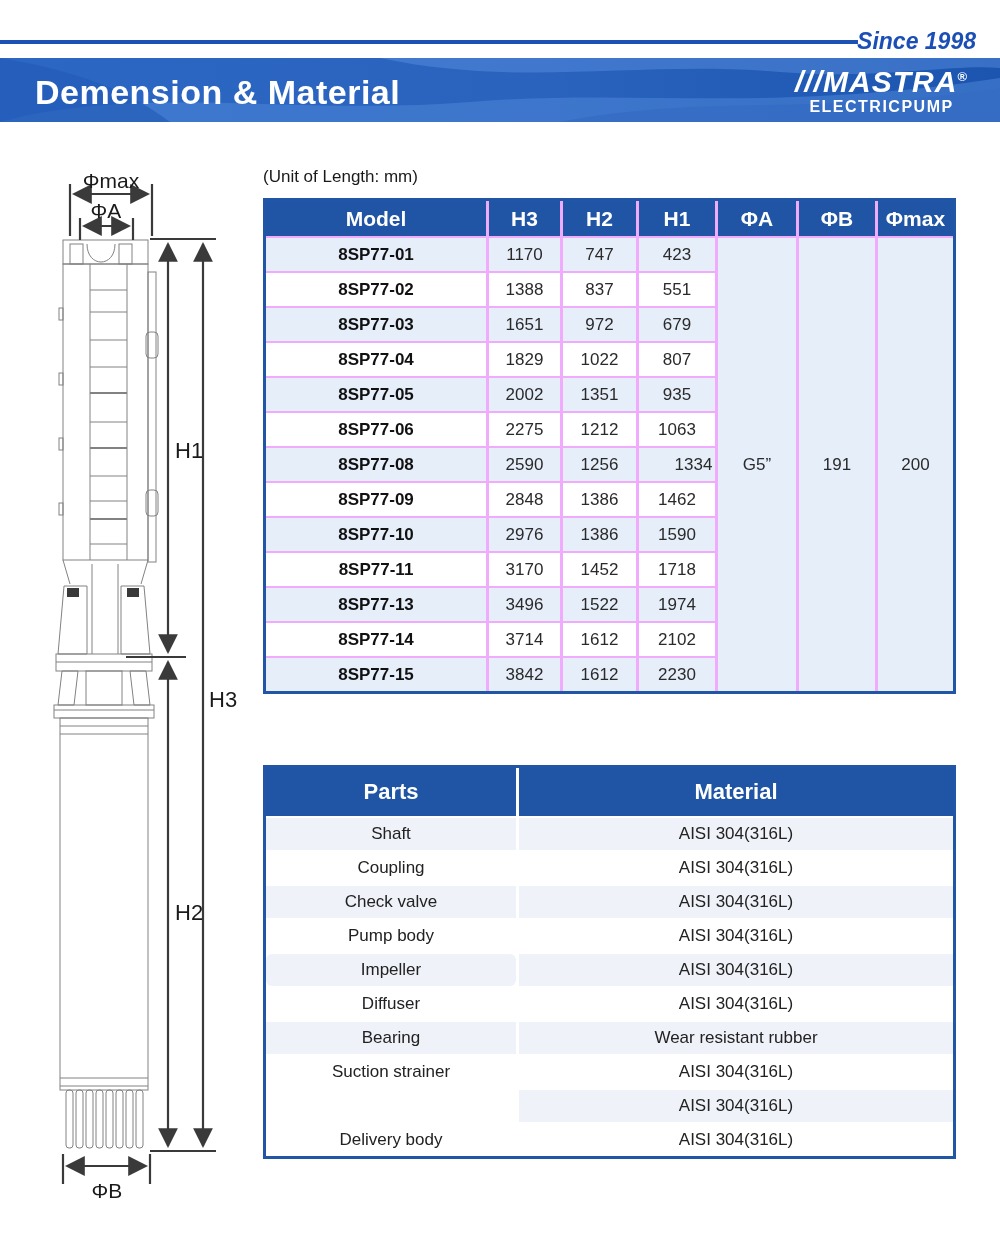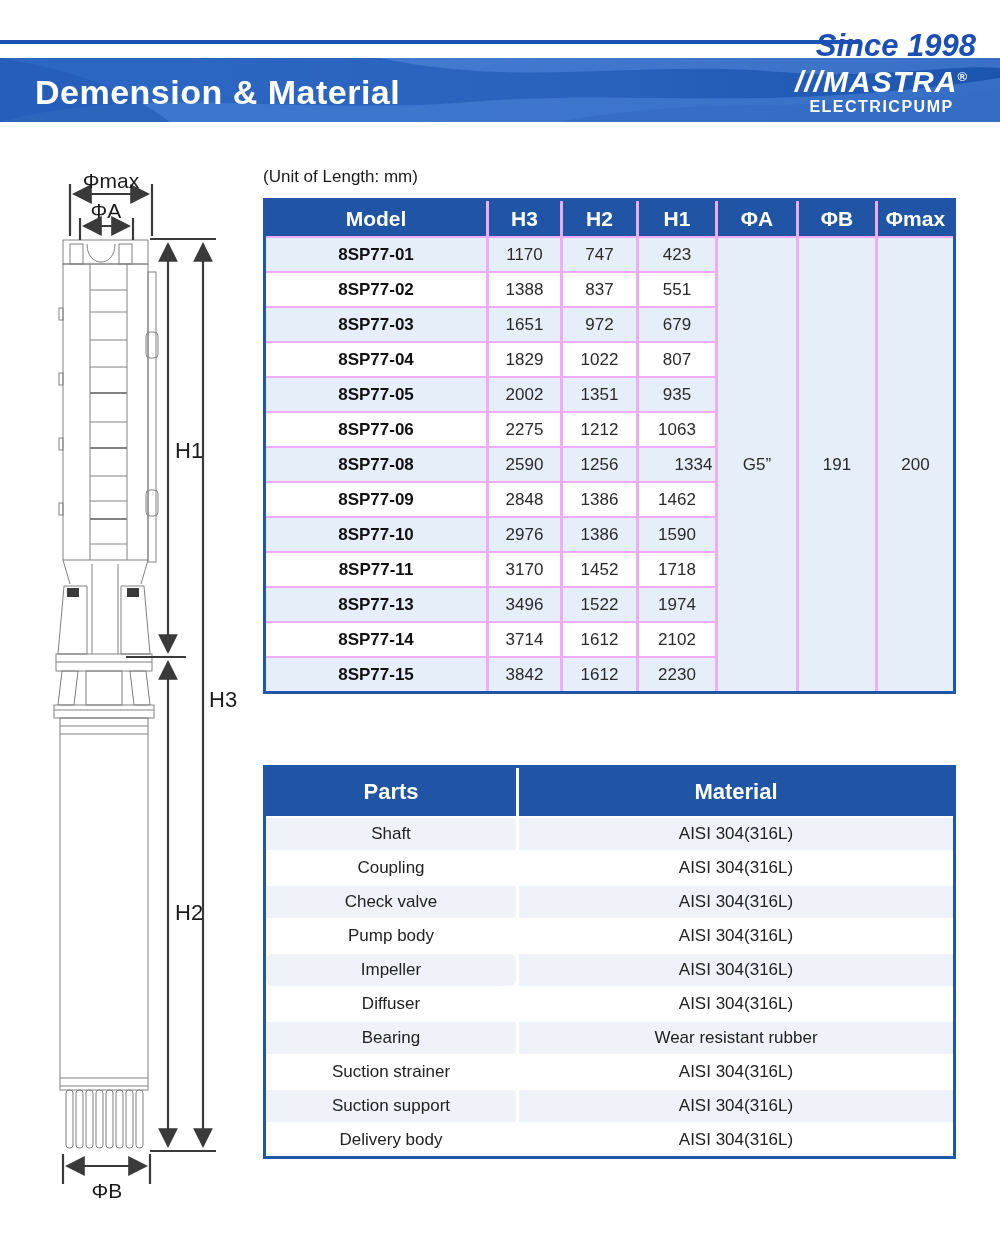--- a/index.html
+++ b/index.html
@@ -1,21 +1,21 @@
 <!DOCTYPE html>
 <html><head>
 <meta charset="utf-8">
 <style>
   * { margin:0; padding:0; box-sizing:border-box; }
   body { background:#fff; font-family:"Liberation Sans", sans-serif; }
   .page { position:relative; width:1000px; height:1241px; background:#fff; overflow:hidden; }
 
   
   .since-line { position:absolute; left:0; top:40px; width:858px; height:4px; background:#1c52b4; }
-  .since-text { position:absolute; right:24px; top:28px; font-size:31px; font-weight:bold; font-style:italic; color:#1c4fb5; }
+  .since-text { position:absolute; right:24px; top:28px; font-size:23px; font-weight:bold; font-style:italic; color:#1c4fb5; }
 
   
   .banner { position:absolute; left:0; top:58px; width:1000px; height:68px; overflow:hidden; }
   .banner svg.waves { position:absolute; left:0; top:0; }
   .banner h1 { position:absolute; left:35px; top:50%; transform:translateY(-50%);
     color:#fff; font-size:34px; font-weight:bold; letter-spacing:0.5px; white-space:nowrap; }
   .logo { position:absolute; right:32px; top:9px; color:#fff; text-align:center; line-height:1; }
   .logo-top { font-weight:bold; font-style:italic; font-size:30px; letter-spacing:1px; white-space:nowrap; }
   .logo-reg { font-size:13px; font-style:normal; vertical-align:super; }
   .logo-sub { font-weight:bold; font-size:16px; letter-spacing:1.5px; margin-top:2px; }
@@ -263,20 +263,19 @@
         <div class="pcell" style="grid-area: 5 / 1;">Pump body</div>
         <div class="pcell" style="grid-area: 5 / 2;">AISI 304(316L)</div>
         <div class="pcell alt" style="grid-area: 6 / 1; border-radius: 6px;">Impeller</div>
         <div class="pcell alt" style="grid-area: 6 / 2;">AISI 304(316L)</div>
         <div class="pcell" style="grid-area: 7 / 1;">Diffuser</div>
         <div class="pcell" style="grid-area: 7 / 2;">AISI 304(316L)</div>
         <div class="pcell alt" style="grid-area: 8 / 2;">Wear resistant rubber</div>
         <div class="pcell alt" style="grid-area: 8 / 1;">Bearing</div>
         <div class="pcell" style="grid-area: 9 / 1;">Suction strainer</div>
         <div class="pcell" style="grid-area: 9 / 2;">AISI 304(316L)</div>
-        <div class="pcell alt" style="grid-area: 10 / 1;">Suction support</div>
         <div class="pcell alt" style="grid-area: 10 / 2;">AISI 304(316L)</div>
         <div class="pcell" style="grid-area: 11 / 1;">Delivery body</div>
         <div class="pcell" style="grid-area: 11 / 2;">AISI 304(316L)</div>
       </div>
   </div>
 
 </div>
 
 </body></html>

